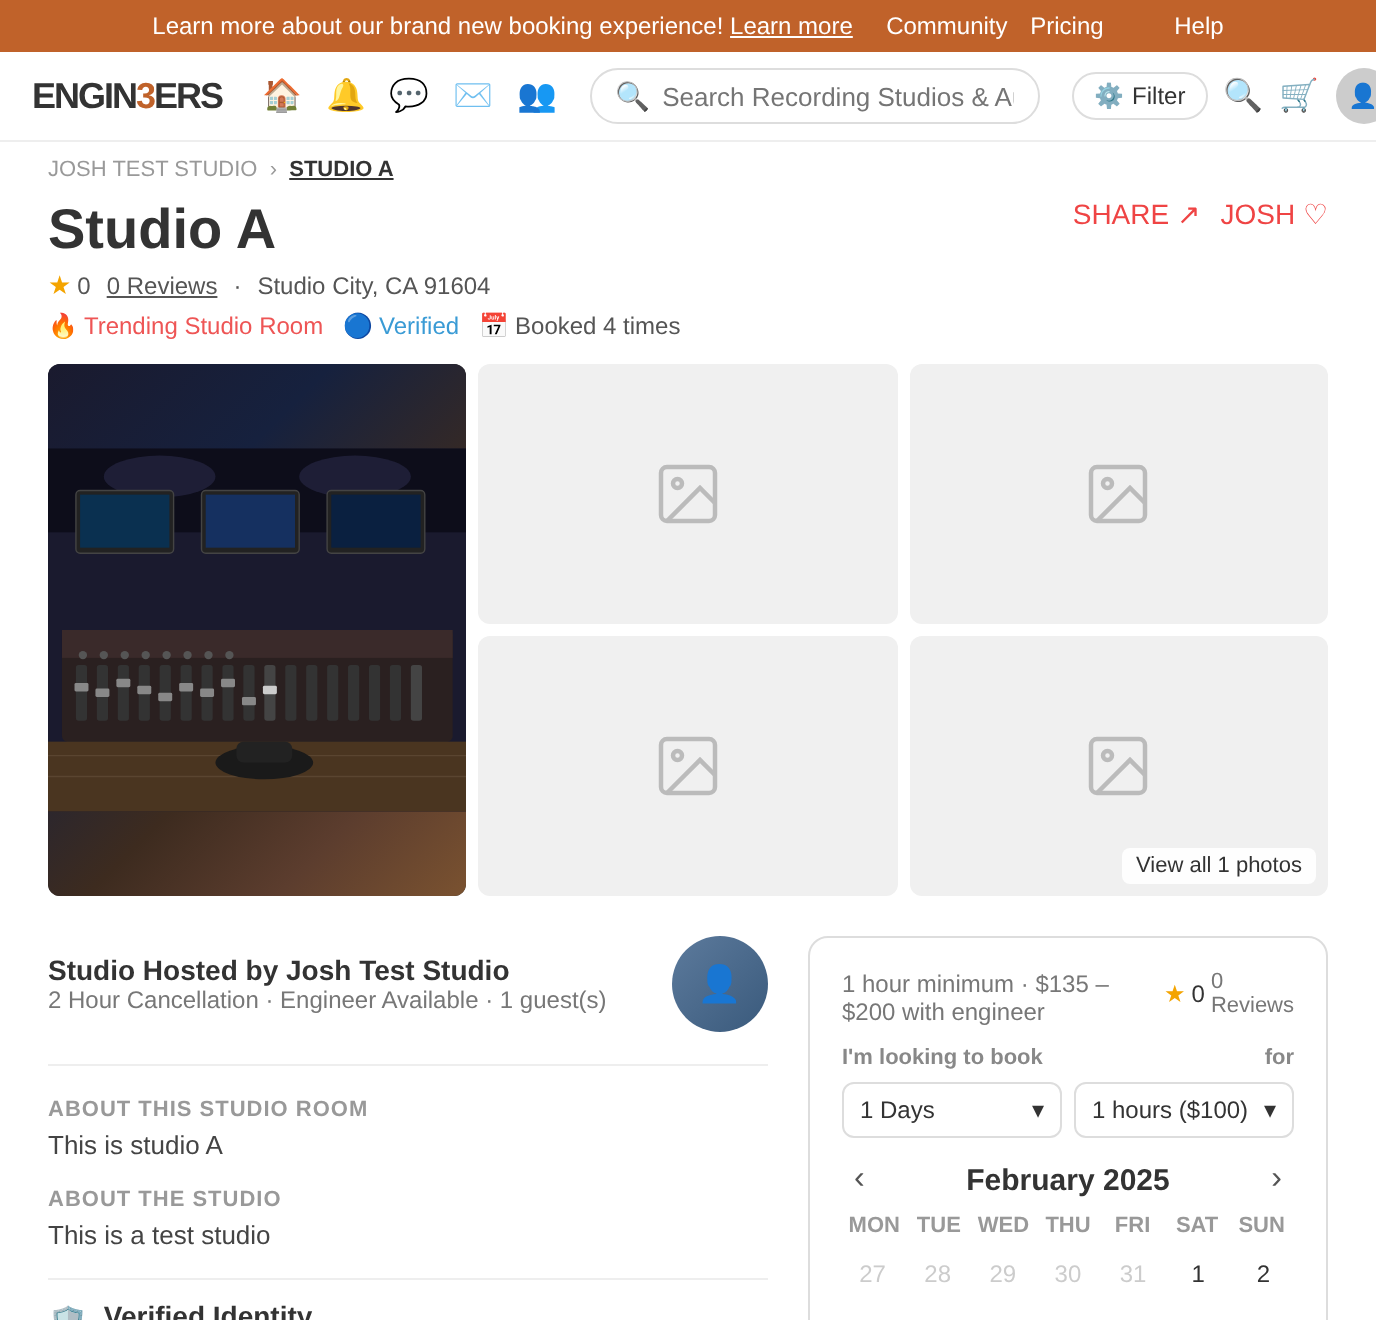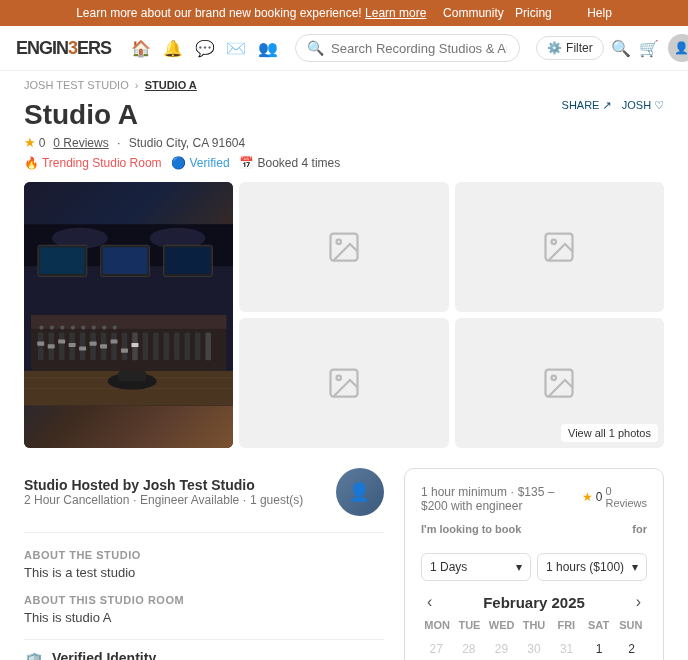--- a/index.html
+++ b/index.html
@@ -98,22 +98,22 @@
       display: flex;
       align-items: center;
       gap: 10px;
       font-size: 12px;
       margin-bottom: 12px;
     }
     .badge-trending { color: #e55; display: flex; align-items: center; gap: 3px; }
     .badge-verified { color: #3a9bd5; display: flex; align-items: center; gap: 3px; }
     .badge-booked { display: flex; align-items: center; gap: 3px; color: #555; }
     .share-save-btn {
-      font-size: 11px;
-      color: #0c4a6e;
+      font-size: 14px;
+      color: #ef4444;
       cursor: pointer;
       display: flex;
       align-items: center;
       gap: 3px;
     }
 
     
     .photo-grid {
       display: grid;
       grid-template-columns: 1fr 1fr 1fr;
@@ -469,27 +469,27 @@
     <div class="left-col">
       <div class="host-section">
         <div class="host-info">
           <div class="host-name">Studio Hosted by Josh Test Studio</div>
           <div class="host-sub">2 Hour Cancellation · Engineer Available · 1 guest(s)</div>
         </div>
         <div class="host-avatar">👤</div>
       </div>
 
       <div class="info-section">
+        <div class="info-label">ABOUT THIS STUDIO ROOM</div>
+        <div class="info-text">This is studio A</div>
+      </div>
+
+      <div class="info-section">
         <div class="info-label">ABOUT THE STUDIO</div>
         <div class="info-text">This is a test studio</div>
-      </div>
-
-      <div class="info-section">
-        <div class="info-label">ABOUT THIS STUDIO ROOM</div>
-        <div class="info-text">This is studio A</div>
       </div>
 
       <div class="verified-section">
         <span class="verified-icon">🛡️</span>
         <div>
           <div class="verified-title">Verified Identity</div>
 
         </div>
       </div>
 
@@ -501,21 +501,21 @@
           <div>
             <div class="price-sub">1 hour minimum · $135 – $200 with engineer</div>
           </div>
           <div class="rating-small">
             <span class="star-small">★</span>
             <span>0</span>
             <span class="reviews-count">0 Reviews</span>
           </div>
         </div>
 
-        <div style="display:flex; justify-content: space-between; margin-bottom: 12px; margin-top:10px;">
+        <div style="display:flex; justify-content: space-between; margin-bottom: 0; margin-top:10px;">
           <div class="booking-label">I'm looking to book</div>
           <div class="booking-label">for</div>
         </div>
 
         <div class="booking-selects">
           <div class="select-box">
             <span>1 Days</span>
             <span>▾</span>
           </div>
           <div class="select-box">

